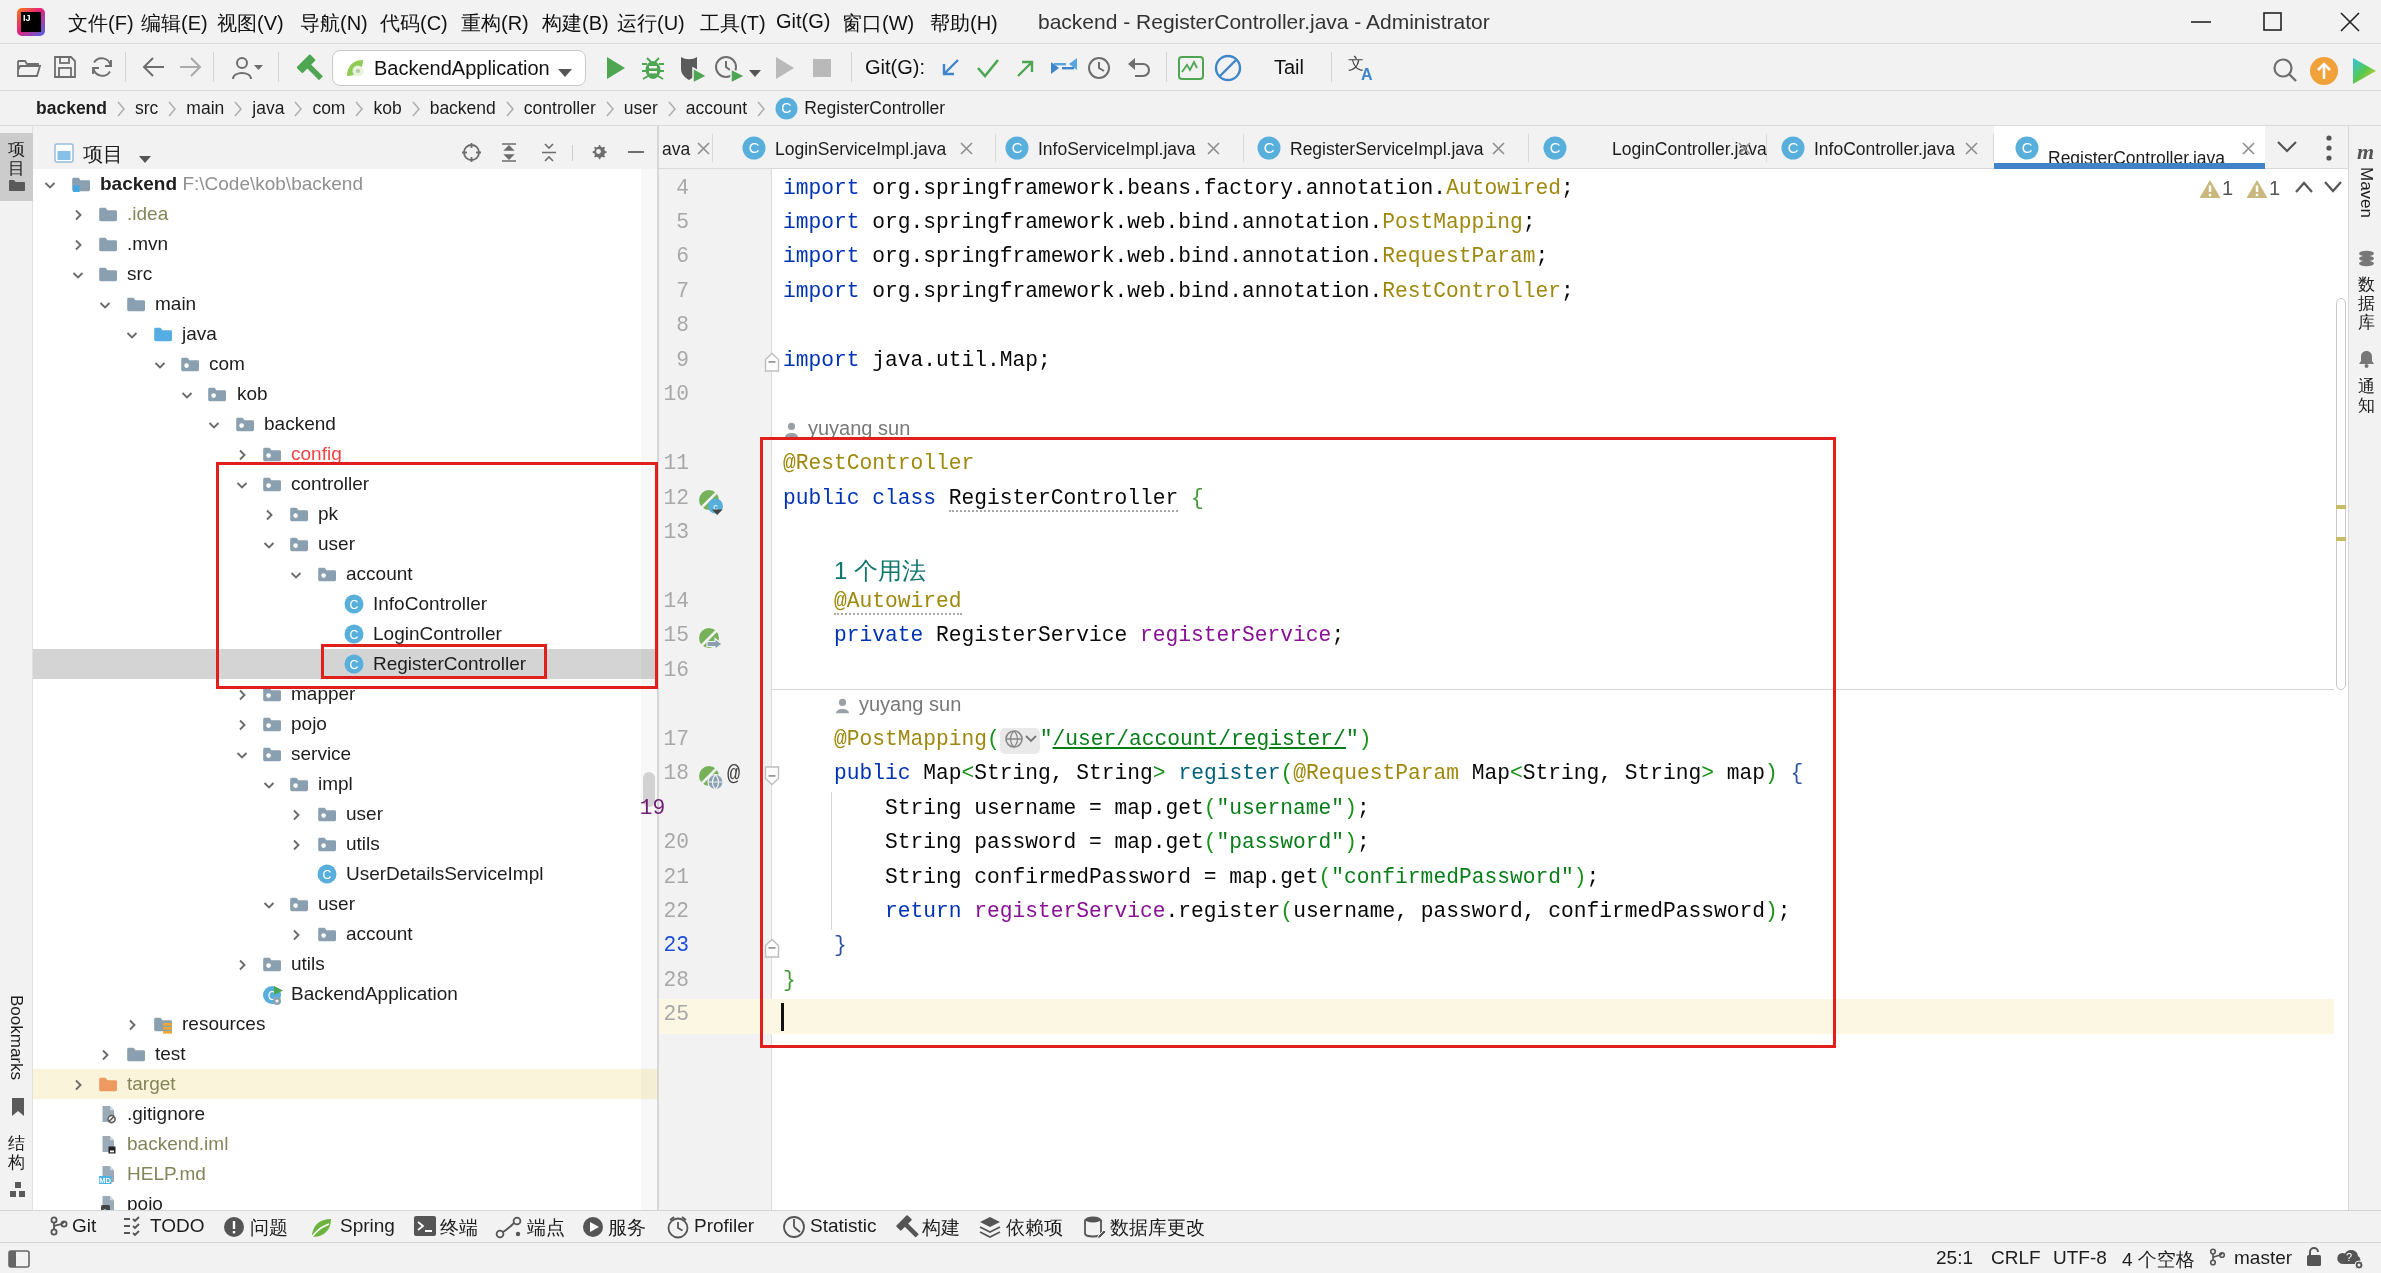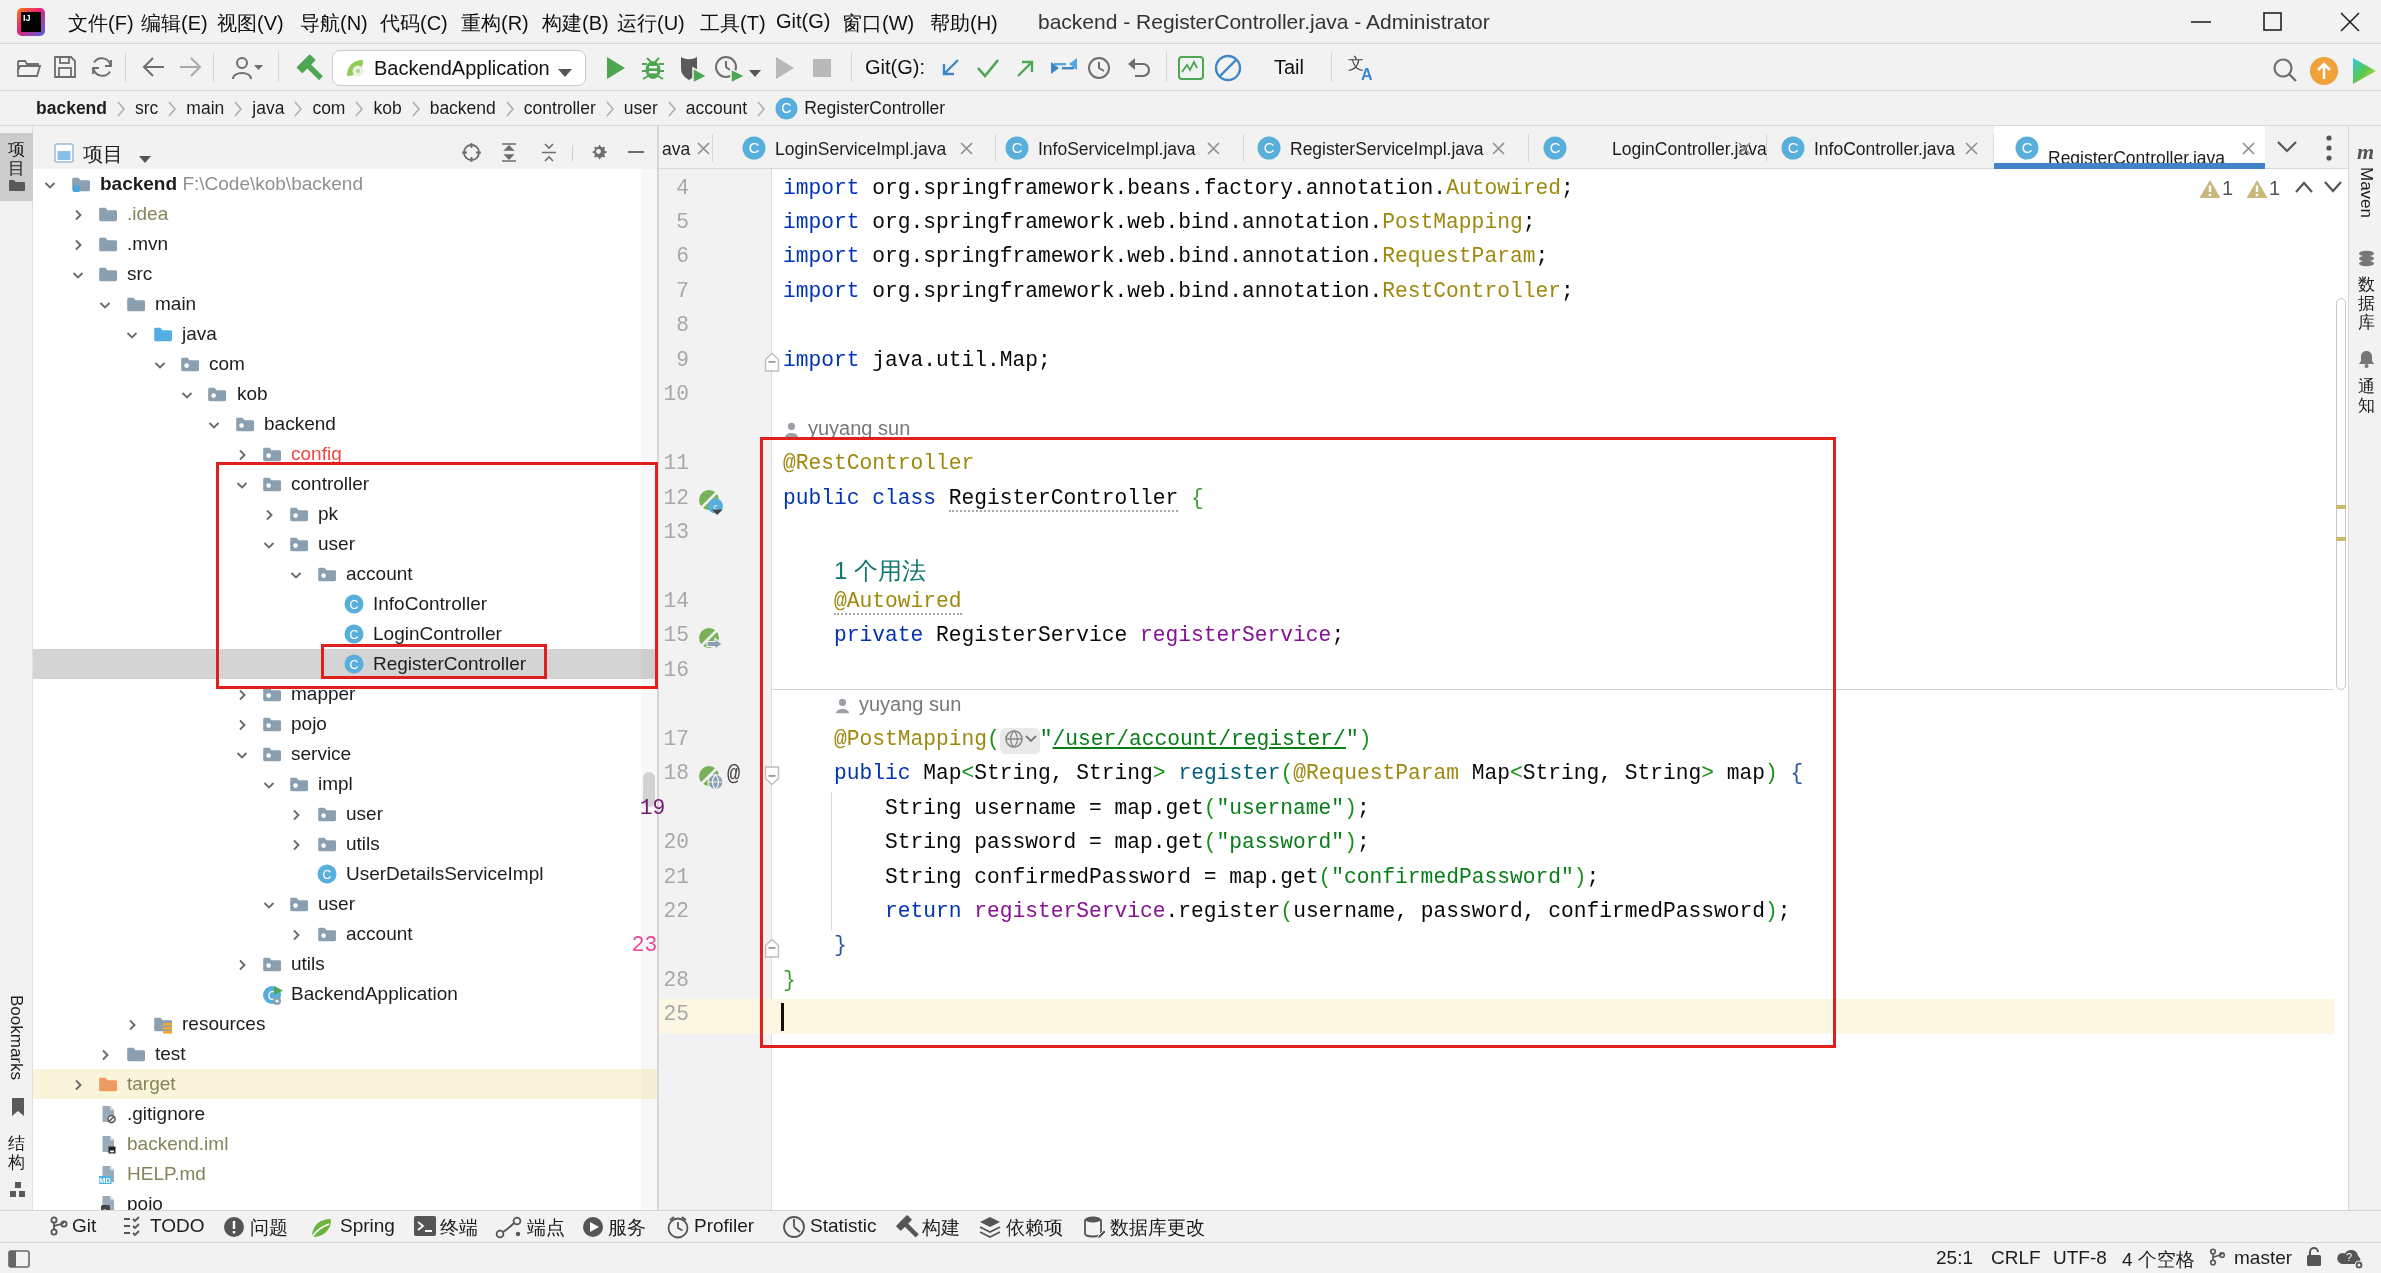--- a/index.html
+++ b/index.html
@@ -667,21 +667,21 @@
 <div class="ab mono" style="left:600px;top:520.0px;width:89px;text-align:right;color:#a8a8a8">13</div>
 <div class="ab mono" style="left:600px;top:588.9px;width:89px;text-align:right;color:#a8a8a8">14</div>
 <div class="ab mono" style="left:600px;top:623.4px;width:89px;text-align:right;color:#a8a8a8">15</div>
 <div class="ab mono" style="left:600px;top:657.8px;width:89px;text-align:right;color:#a8a8a8">16</div>
 <div class="ab mono" style="left:600px;top:726.7px;width:89px;text-align:right;color:#a8a8a8">17</div>
 <div class="ab mono" style="left:600px;top:761.2px;width:89px;text-align:right;color:#a8a8a8">18</div>
 <div class="ab mono" style="left:608px;top:795.6px;width:89px;text-align:center;color:#701a75">19</div>
 <div class="ab mono" style="left:600px;top:830.1px;width:89px;text-align:right;color:#a8a8a8">20</div>
 <div class="ab mono" style="left:600px;top:864.5px;width:89px;text-align:right;color:#a8a8a8">21</div>
 <div class="ab mono" style="left:600px;top:899.0px;width:89px;text-align:right;color:#a8a8a8">22</div>
-<div class="ab mono" style="left:600px;top:933.4px;width:89px;text-align:center;color:#ec4899">23</div>
+<div class="ab mono" style="left:600px;top:933.4px;width:89px;text-align:right;color:#1d4ed8">23</div>
 <div class="ab mono" style="left:600px;top:967.9px;width:89px;text-align:right;color:#a8a8a8">28</div>
 <div class="ab mono" style="left:600px;top:1002.3px;width:89px;text-align:right;color:#a8a8a8">25</div>
 <div class="ab mono" style="left:783px;top:175.5px"><span class="kw">import</span><span class="k"> org.springframework.beans.factory.annotation.</span><span class="an">Autowired</span><span class="k">;</span></div>
 <div class="ab mono" style="left:783px;top:209.9px"><span class="kw">import</span><span class="k"> org.springframework.web.bind.annotation.</span><span class="an">PostMapping</span><span class="k">;</span></div>
 <div class="ab mono" style="left:783px;top:244.4px"><span class="kw">import</span><span class="k"> org.springframework.web.bind.annotation.</span><span class="an">RequestParam</span><span class="k">;</span></div>
 <div class="ab mono" style="left:783px;top:278.9px"><span class="kw">import</span><span class="k"> org.springframework.web.bind.annotation.</span><span class="an">RestController</span><span class="k">;</span></div>
 <div class="ab mono" style="left:783px;top:347.8px"><span class="kw">import</span><span class="k"> java.util.Map;</span></div>
 <div class="ab" style="left:783px;top:421px"><svg width="17" height="17" viewBox="0 0 17 17" style="">
       <circle cx="8.5" cy="5.44" r="3.57" fill="#9aa0a6"></circle>
       <path d="M2.04 16.15 c0 -5.61 12.92 -5.61 12.92 0 z" fill="#9aa0a6"></path>

